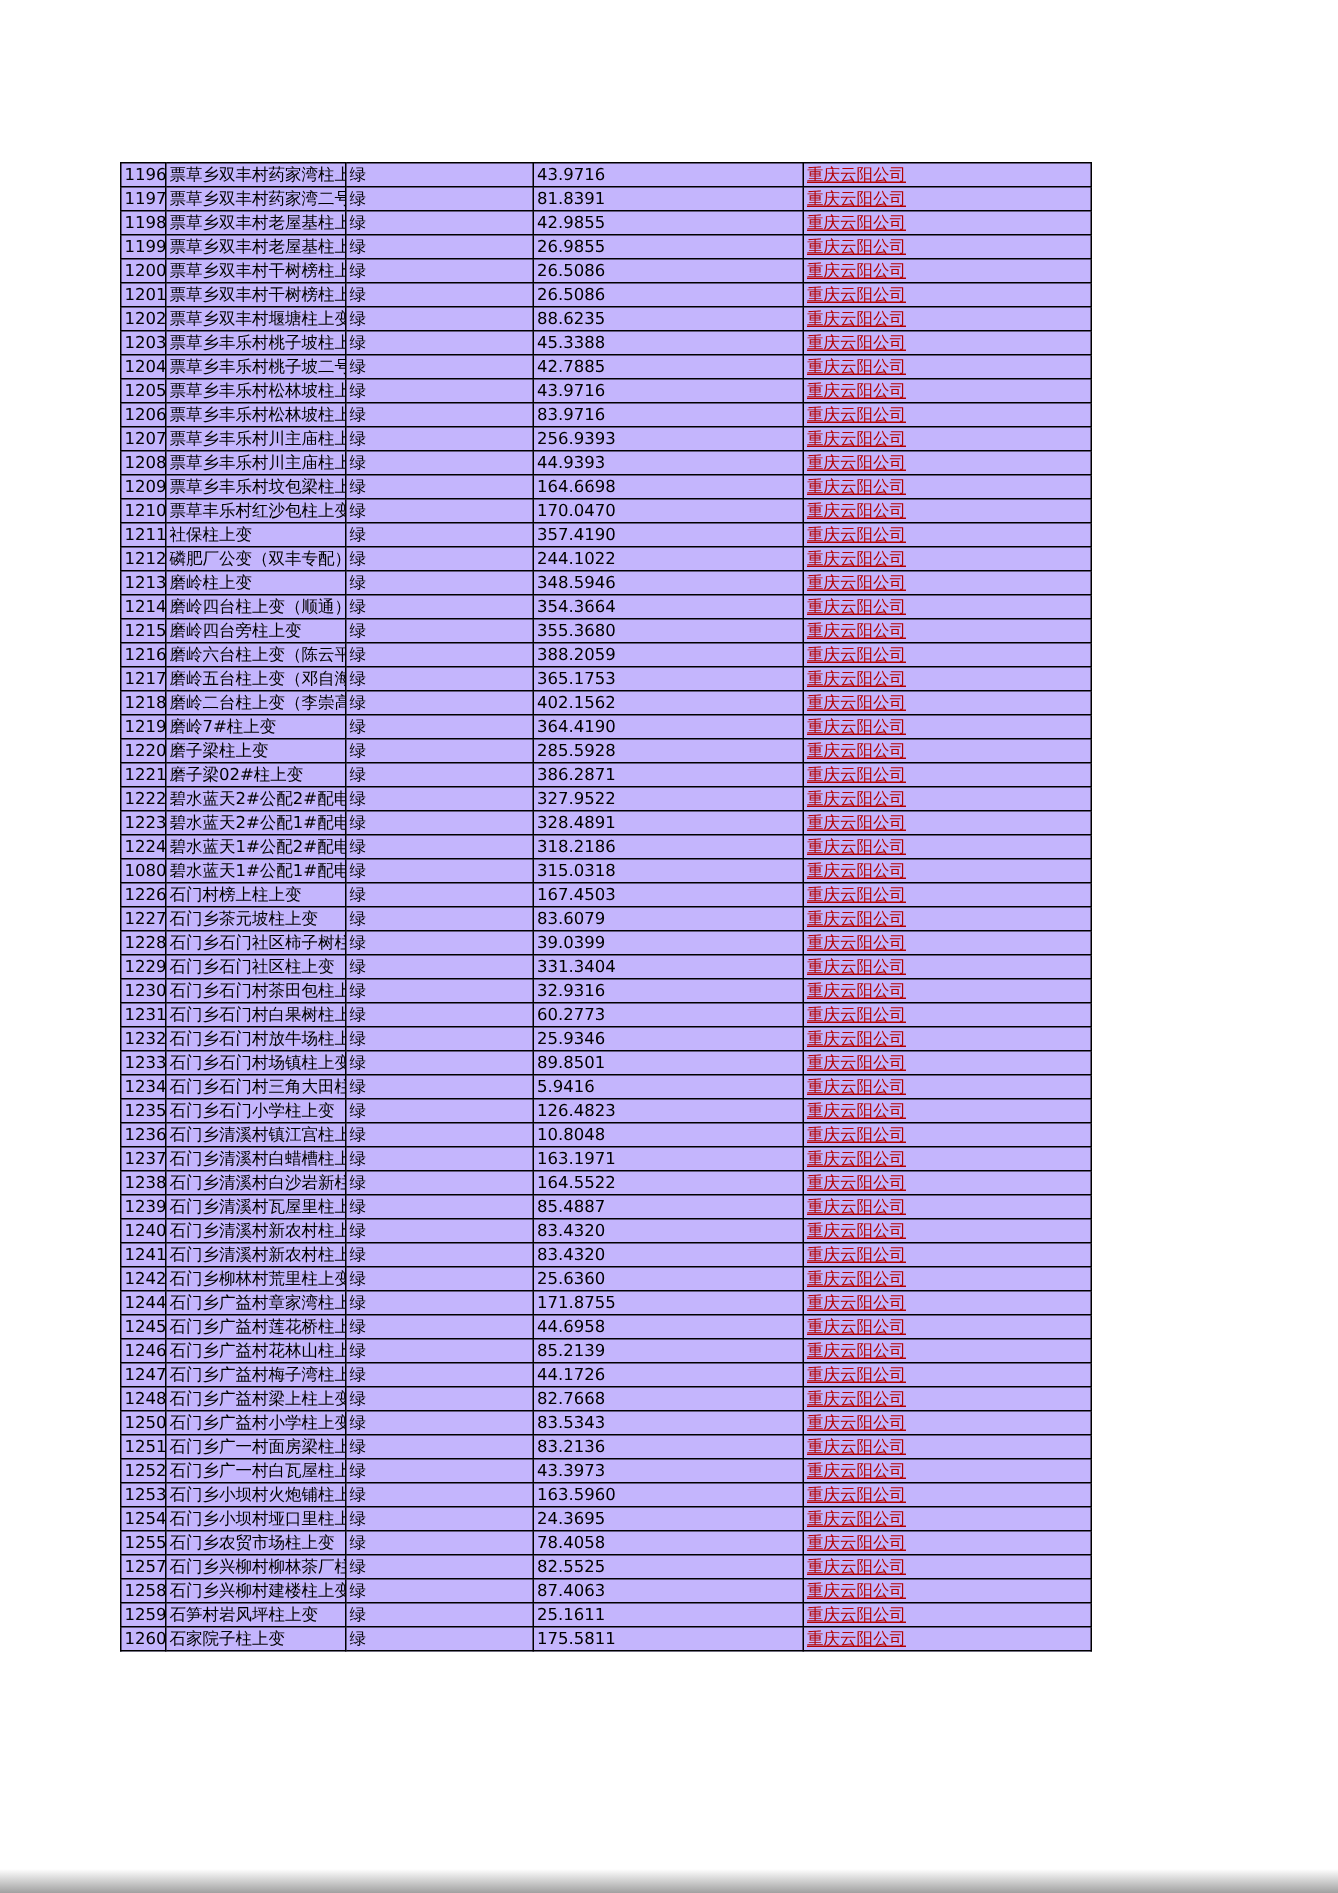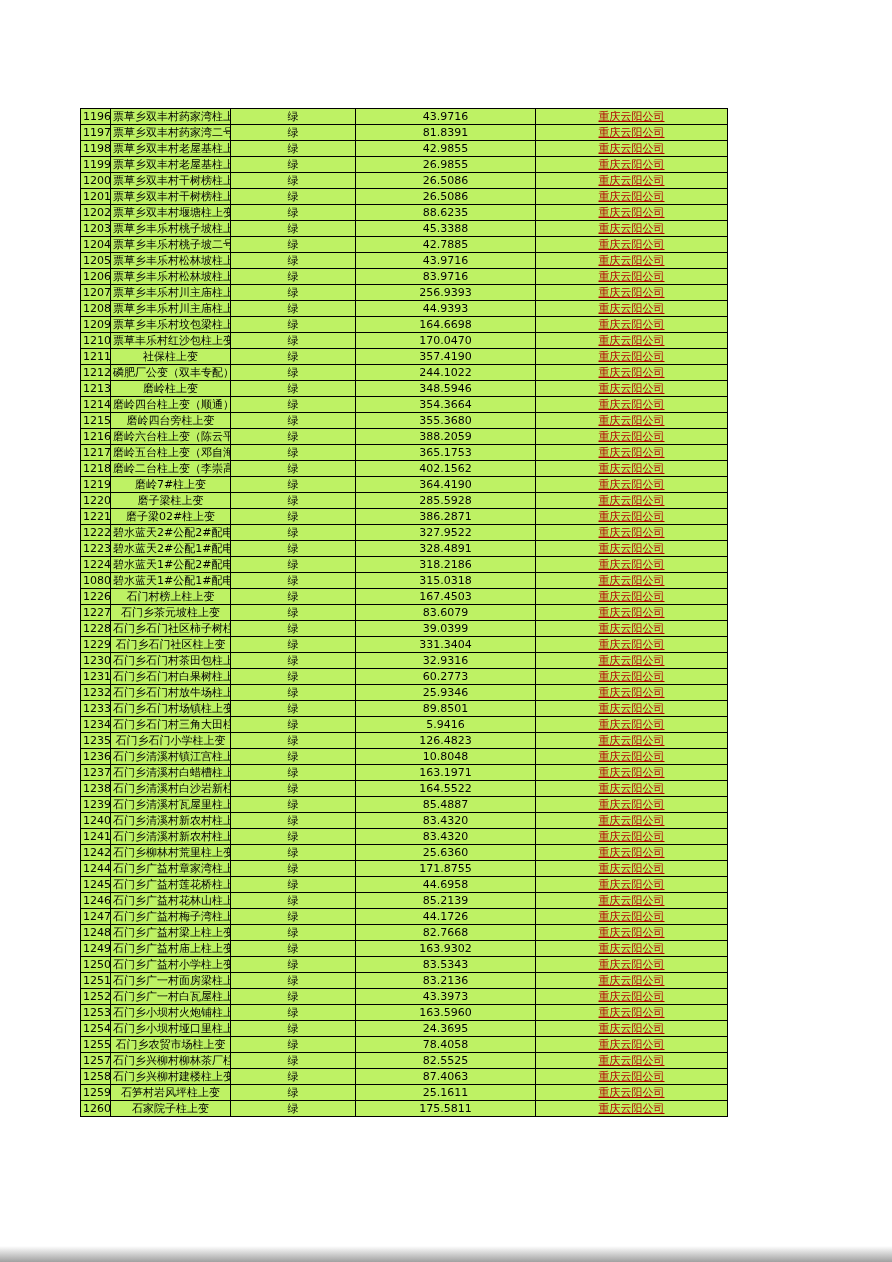--- a/index.html
+++ b/index.html
@@ -16,22 +16,21 @@
     overflow: hidden;
     font-family: "DejaVu Sans", "Liberation Sans", sans-serif;
   }
   table.grid {
     position: absolute;
     left: 80px;
     top: 108px;
     width: 647px;
     border-collapse: collapse;
     table-layout: fixed;
-    background: #bef264;
-    text-align: center;
+    background: #c4b5fd;
   }
   .grid td {
     border: 1px solid #000000;
     font-size: 11px;
     line-height: 15px;
     height: 15px;
     padding: 0 2px;
     white-space: nowrap;
     overflow: hidden;
     color: #000000;
@@ -426,27 +425,20 @@
     <td class="c-company"><span class="link">重庆云阳公司</span></td>
   </tr>
         <tr>
     <td class="c-id">1248</td>
     <td class="c-name">石门乡广益村梁上柱上变</td>
     <td class="c-status">绿</td>
     <td class="c-value">82.7668</td>
     <td class="c-company"><span class="link">重庆云阳公司</span></td>
   </tr>
         <tr>
-    <td class="c-id">1249</td>
-    <td class="c-name">石门乡广益村庙上柱上变</td>
-    <td class="c-status">绿</td>
-    <td class="c-value">163.9302</td>
-    <td class="c-company"><span class="link">重庆云阳公司</span></td>
-  </tr>
-        <tr>
     <td class="c-id">1250</td>
     <td class="c-name">石门乡广益村小学柱上变</td>
     <td class="c-status">绿</td>
     <td class="c-value">83.5343</td>
     <td class="c-company"><span class="link">重庆云阳公司</span></td>
   </tr>
         <tr>
     <td class="c-id">1251</td>
     <td class="c-name">石门乡广一村面房梁柱上变</td>
     <td class="c-status">绿</td>

